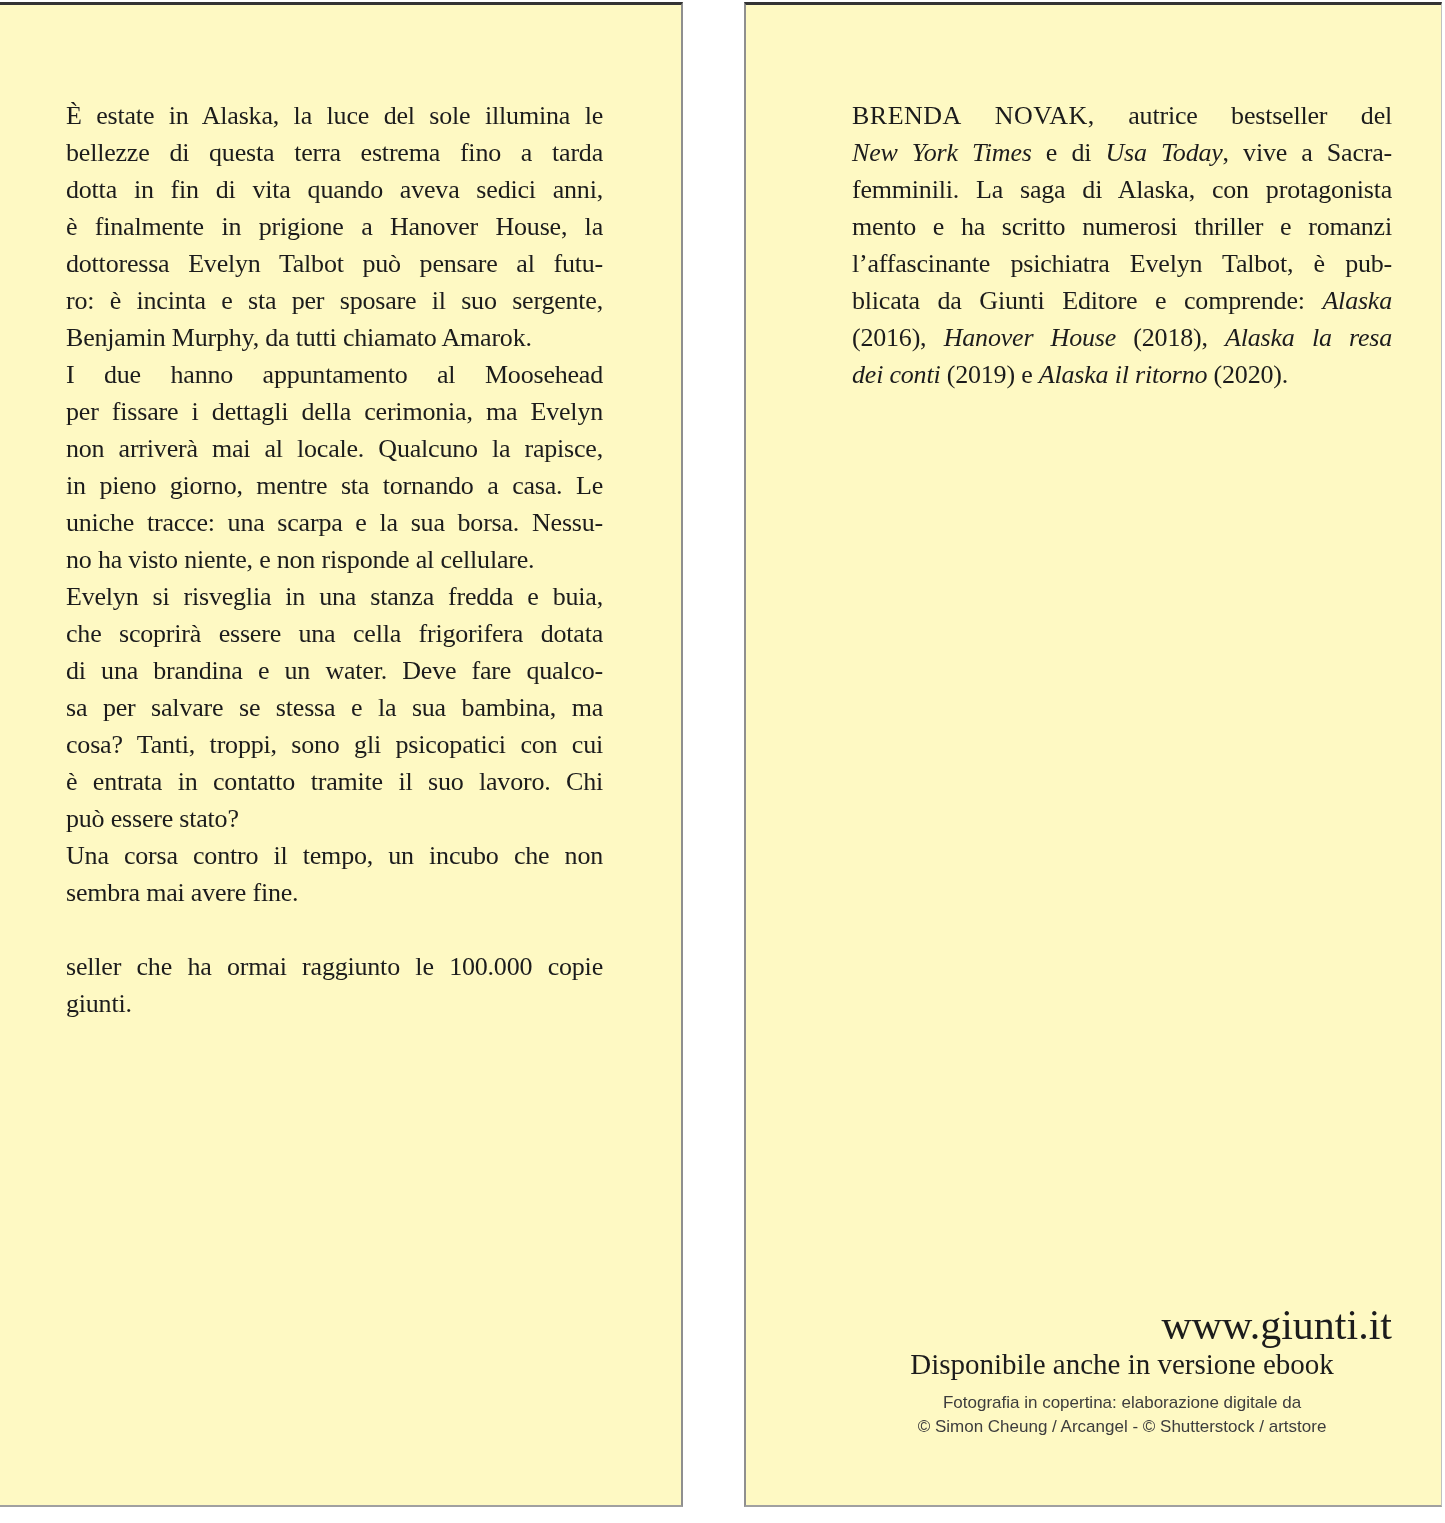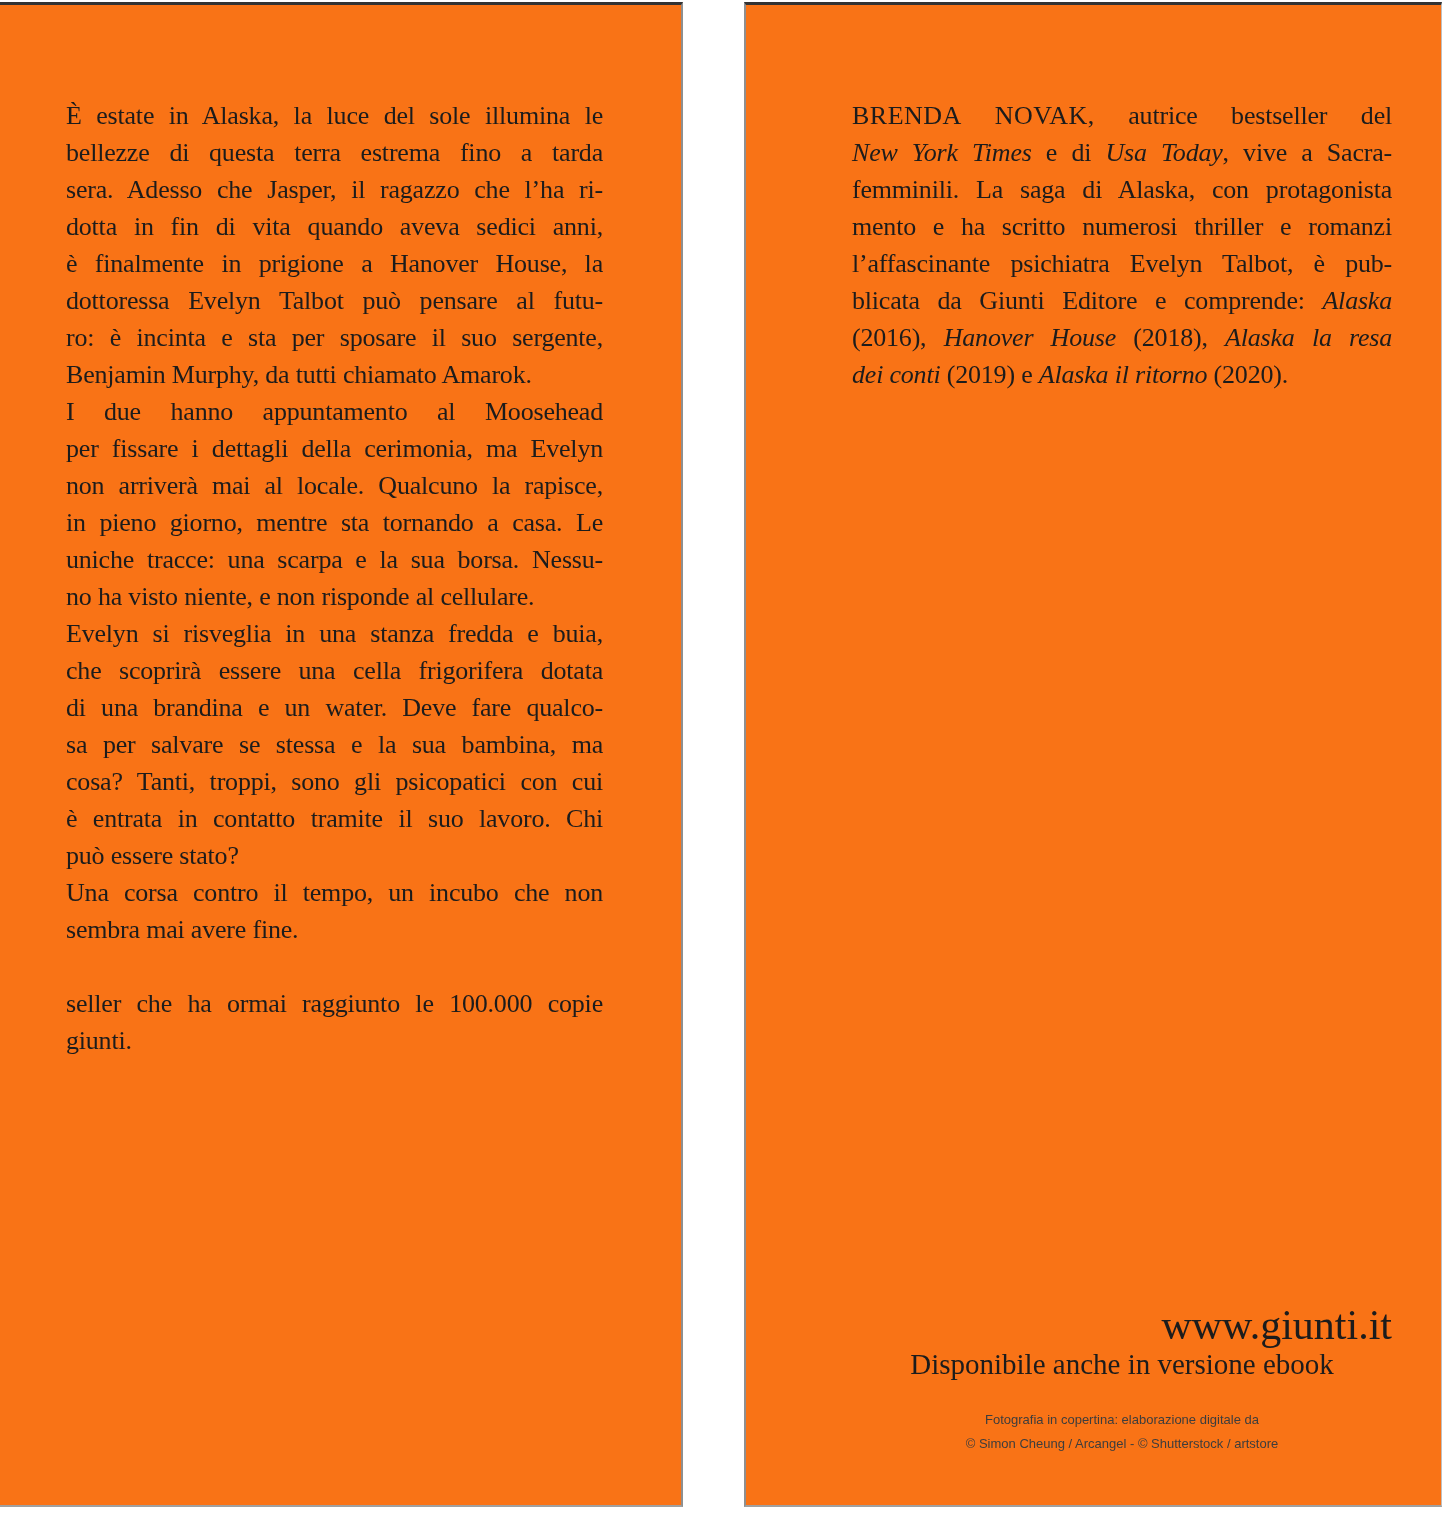--- a/index.html
+++ b/index.html
@@ -11,21 +11,21 @@
     overflow: hidden;
   }
   #scan {
     position: relative;
     width: 1445px; height: 1523px;
     background: #ffffff;
   }
   .flap {
     position: absolute;
     top: 2px; bottom: 16px;
-    background: #f97316;
+    background: #fef9c3;
     border-top: 3px solid #333333;
     border-bottom: 2px solid #a0a0a0;
   }
   .flap-left {
     left: 0; width: 681px;
     border-right: 2px solid #8f8f8f;
   }
   .flap-right {
     left: 744px; width: 695px;
     border-left: 2px solid #8f8f8f;
@@ -63,38 +63,37 @@
     line-height: 40px;
     color: #1c1c1c;
     text-align: right;
   }
   .ebook {
     font-size: 29px;
     line-height: 38px;
     color: #1c1c1c;
   }
   .credits {
-    margin-top: 25px;
+    margin-top: 8px;
     font-family: "Liberation Sans", sans-serif;
-    font-size: 13px;
+    font-size: 17px;
     line-height: 24px;
     color: #3d3d3d;
   }
 </style>
 </head>
 <body>
 
 <div id="scan">
 
   <div class="flap flap-left">
     <div class="textblock synopsis">
         <div class="para">
           <div class="line"><span class="">È estate in Alaska, la luce del sole illumina le</span></div>
           <div class="line"><span class="">bellezze di questa terra estrema fino a tarda</span></div>
-          <div class="line"><span class="">sera. Adesso che Jasper, il ragazzo che l’ha ri-</span></div>
           <div class="line"><span class="">dotta in fin di vita quando aveva sedici anni,</span></div>
           <div class="line"><span class="">è finalmente in prigione a Hanover House, la</span></div>
           <div class="line"><span class="">dottoressa Evelyn Talbot può pensare al futu-</span></div>
           <div class="line"><span class="">ro: è incinta e sta per sposare il suo sergente,</span></div>
           <div class="line last"><span class="">Benjamin Murphy, da tutti chiamato Amarok.</span></div>
         </div>
         <div class="para">
           <div class="line"><span class="">I due hanno appuntamento al Moosehead</span></div>
           <div class="line"><span class="">per fissare i dettagli della cerimonia, ma Evelyn</span></div>
           <div class="line"><span class="">non arriverà mai al locale. Qualcuno la rapisce,</span></div>

